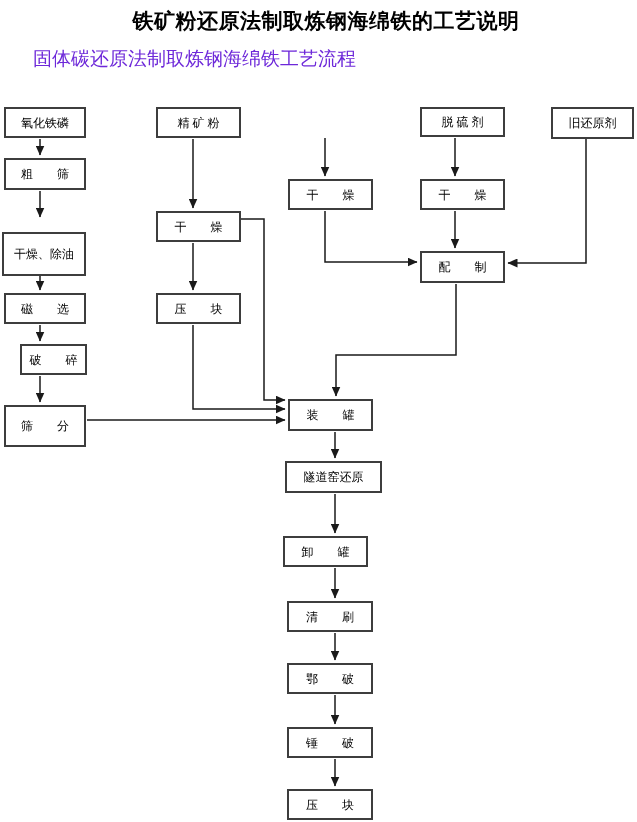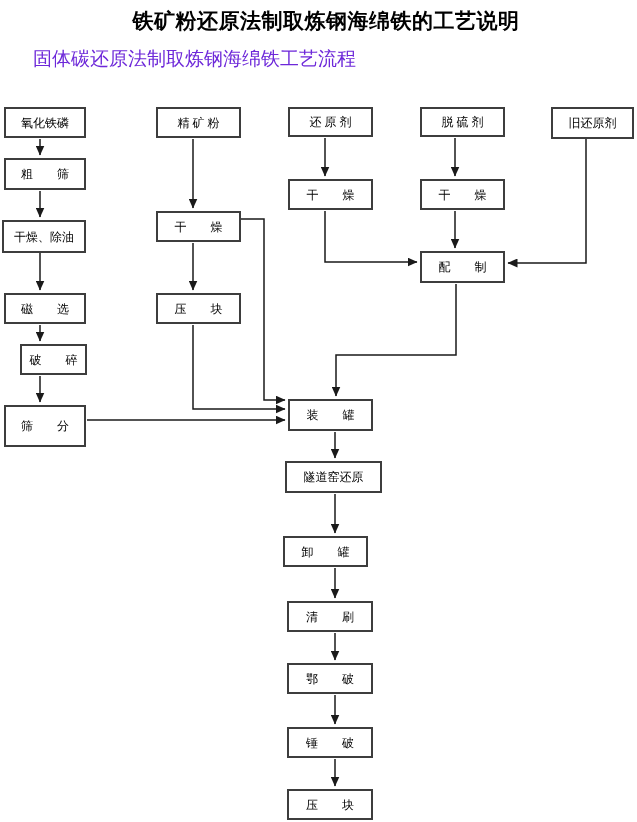--- a/index.html
+++ b/index.html
@@ -100,30 +100,29 @@
       <path d="M335,494 L335,533" marker-end="url(#arr)"></path>
       <path d="M335,568 L335,598" marker-end="url(#arr)"></path>
       <path d="M335,633 L335,660" marker-end="url(#arr)"></path>
       <path d="M335,695 L335,724" marker-end="url(#arr)"></path>
       <path d="M335,759 L335,786" marker-end="url(#arr)"></path>
     </g>
   </svg>
 
   <div class="node" style="left:4px;   top:107px; width:82px; height:31px">氧化铁磷</div>
   <div class="node" style="left:4px;   top:158px; width:82px; height:32px">粗　　筛</div>
-  <div class="node" style="left:2px;   top:220px; width:84px; height:33px">干燥、除油</div>
+  <div class="node" style="left:2px;   top:232px; width:84px; height:44px">干燥、除油</div>
   <div class="node" style="left:4px;   top:293px; width:82px; height:31px">磁　　选</div>
   <div class="node" style="left:20px;   top:344px; width:67px; height:31px">破　　碎</div>
   <div class="node" style="left:4px;   top:405px; width:82px; height:42px">筛　　分</div>
 
   <div class="node" style="left:156px; top:107px; width:85px; height:31px">精 矿 粉</div>
   <div class="node" style="left:156px; top:211px; width:85px; height:31px">干　　燥</div>
   <div class="node" style="left:156px; top:293px; width:85px; height:31px">压　　块</div>
 
-  <div class="node" style="left:288px; top:107px; width:85px; height:30px">还 原 剂</div>
   <div class="node" style="left:288px; top:179px; width:85px; height:31px">干　　燥</div>
 
   <div class="node" style="left:420px; top:107px; width:85px; height:30px">脱 硫 剂</div>
   <div class="node" style="left:420px; top:179px; width:85px; height:31px">干　　燥</div>
   <div class="node" style="left:420px; top:251px; width:85px; height:32px">配　　制</div>
 
   <div class="node" style="left:551px; top:107px; width:83px; height:32px">旧还原剂</div>
 
   <div class="node" style="left:288px; top:399px; width:85px; height:32px">装　　罐</div>
   <div class="node" style="left:285px; top:461px; width:97px; height:32px">隧道窑还原</div>

